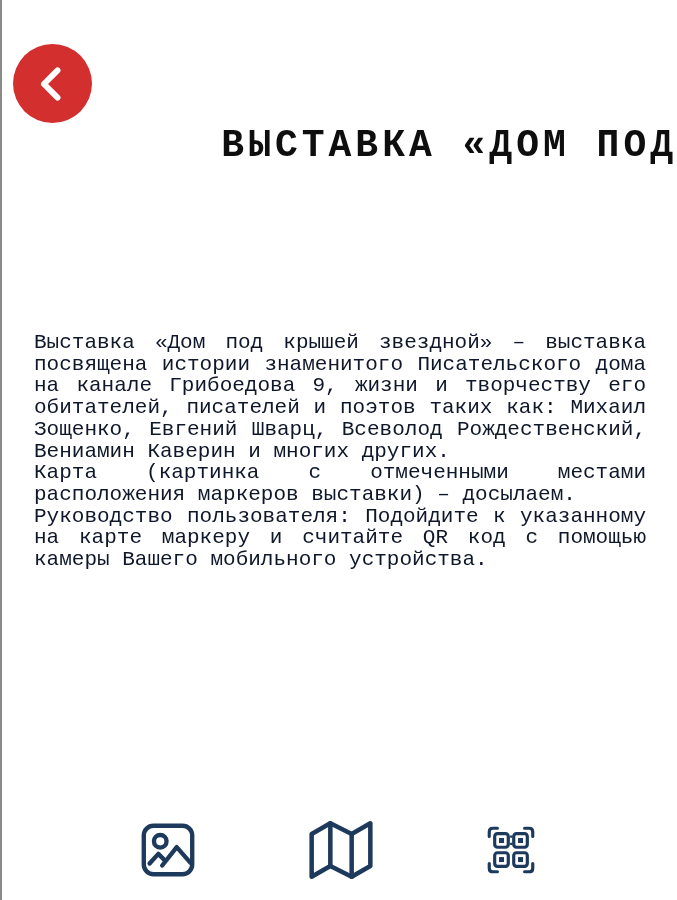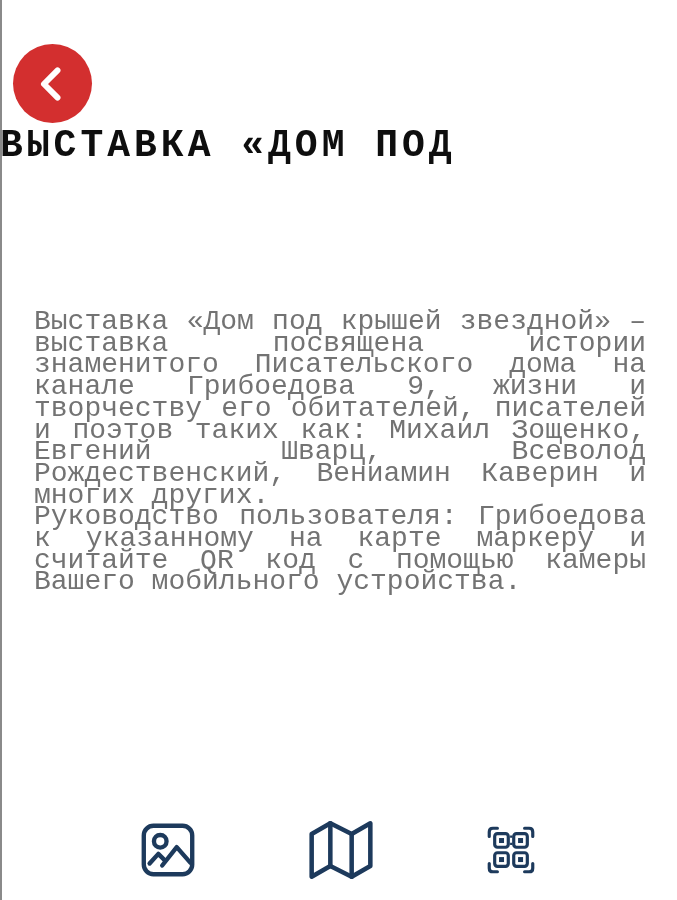--- a/index.html
+++ b/index.html
@@ -28,35 +28,35 @@
     padding: 0;
     display: flex;
     align-items: center;
     justify-content: center;
     cursor: pointer;
   }
   .back-button svg { display: block; }
   .page-title {
     position: absolute;
     top: 122px; left: 0; right: 0;
-    text-align: left;
+    text-align: right;
     font-size: 38px;
     line-height: 47px;
     font-weight: 600;
     letter-spacing: 4px;
     color: #0e0e0e;
     white-space: nowrap;
   }
   .body-text {
     position: absolute;
-    top: 311px; left: 34px;
+    top: 332px; left: 34px;
     width: 612px;
-    font-size: 28px;
+    font-size: 21px;
     line-height: 21.7px;
-    color: #737373;
+    color: #0f172a;
     text-align: justify;
   }
   .body-text p { margin: 0; }
   .footer-bar {
     position: absolute;
     left: 137px; right: 137px; bottom: 18px;
     height: 64px;
     display: flex;
     justify-content: space-between;
     align-items: center;
@@ -86,21 +86,22 @@
       </svg>
     </span>
   </button>
 
   <div class="page-title">
     <div>ВЫСТАВКА «ДОМ ПОД</div>
   </div>
 
   <div class="body-text">
     <p>Выставка «Дом под крышей звездной» – выставка посвящена истории знаменитого Писательского дома на канале Грибоедова 9, жизни и творчеству его обитателей, писателей и поэтов таких как: Михаил Зощенко, Евгений Шварц, Всеволод Рождественский, Вениамин Каверин и многих других.</p>
-    <p>Руководство пользователя: Грибоедова к указанному на карте маркеру и считайте QR код с помощью камеры Вашего мобильного устройства.</p>
+    <p>Карта (картинка с отмеченными местами расположения маркеров выставки) – досылаем.</p>
+    <p>Руководство пользователя: Подойдите к указанному на карте маркеру и считайте QR код с помощью камеры Вашего мобильного устройства.</p>
   </div>
 
   <div class="footer-bar">
 
     <button class="footer-btn">
       <span>
         <svg width="62" height="62" viewBox="0 0 64 64" fill="none" stroke="#1d3a5c" stroke-width="4.5" stroke-linecap="round" stroke-linejoin="round">
           <rect x="7" y="7" width="50" height="50" rx="10"></rect>
           <circle cx="24" cy="23" r="6.5"></circle>
           <path d="M13 46 L22 36 L29 43"></path>

